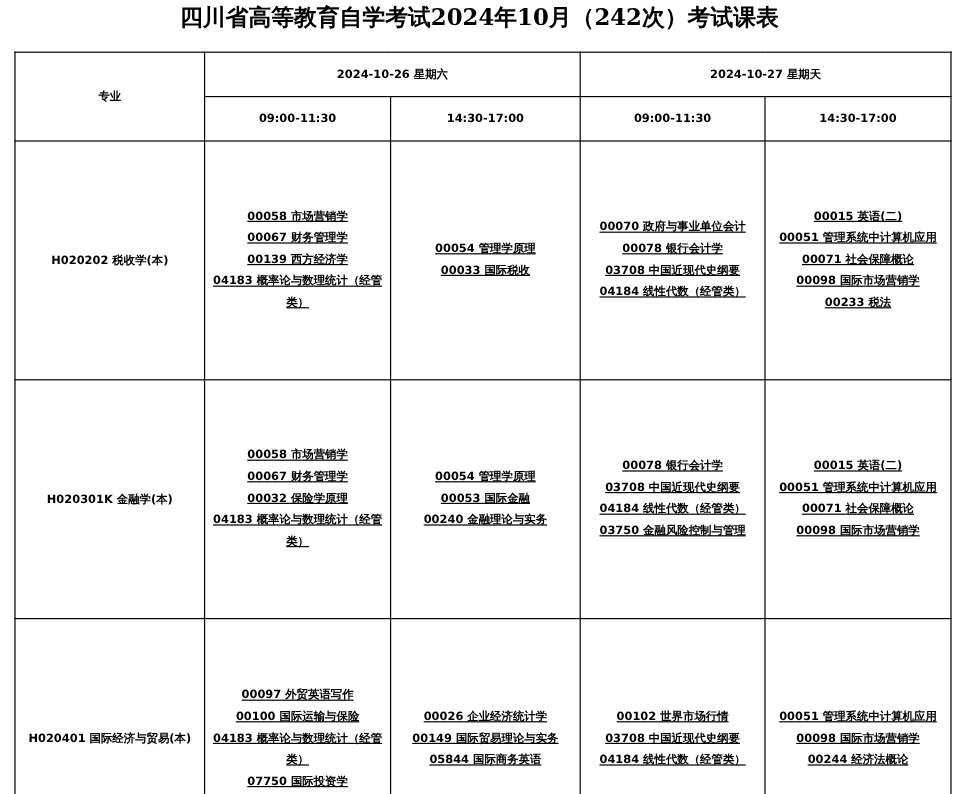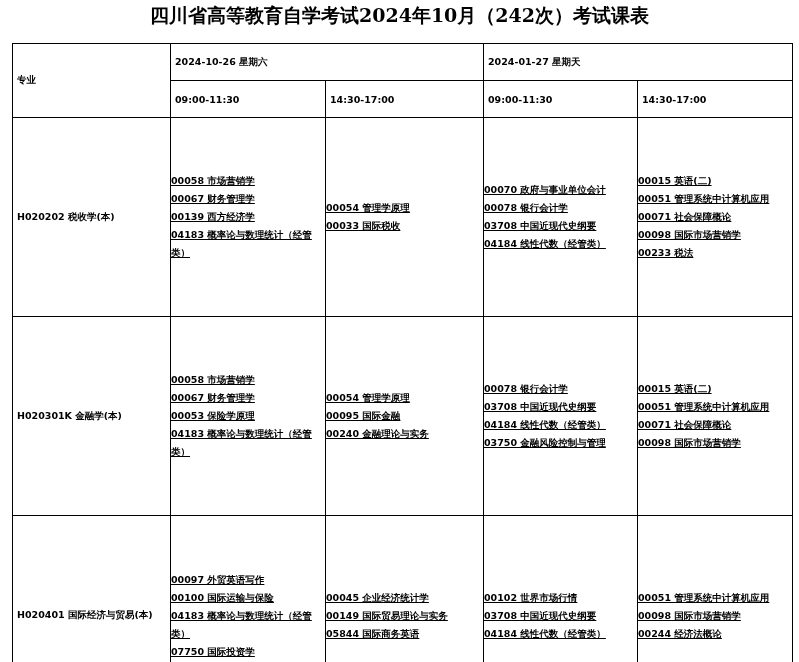--- a/index.html
+++ b/index.html
@@ -1,19 +1,19 @@
 <!DOCTYPE html>
 <html><head>
 <meta charset="utf-8">
 <style>
   html, body { margin: 0; padding: 0; background: #ffffff; }
   body { width: 799px; height: 662px; position: relative; overflow: hidden; font-family: "DejaVu Serif", "Liberation Serif", serif; color: #000; }
   .title { position: absolute; left: 0; top: 2px; width: 799px; text-align: center; font-size: 19px; font-weight: bold; letter-spacing: 0px; font-family: "DejaVu Serif", "Liberation Serif", serif; line-height: 26px; }
   table { position: absolute; left: 12px; top: 43px; border-collapse: collapse; table-layout: fixed; font-family: "DejaVu Sans", "Liberation Sans", sans-serif; font-size: 9.5px; font-weight: bold; }
-  td { border: 1.5px solid #000; vertical-align: middle; padding: 0 4px; }
+  td { border: 1.5px solid #000; text-align: center; vertical-align: middle; padding: 0 4px; }
   .hdr-date { height: 36px; }
   .hdr-time { height: 36px; }
   .course { line-height: 18px; padding: 9px 0; }
   .course-line { display: block; text-decoration: underline; }
   .row1 td { height: 180px; }
   .row2 td { height: 180px; }
   .row3 td { height: 181px; }
 </style>
 </head>
 <body>
@@ -25,21 +25,21 @@
     <col style="width:158px">
     <col style="width:155px">
     <col style="width:158px">
     <col style="width:154px">
     <col style="width:155px">
   </colgroup>
   <tbody>
       <tr>
     <td rowspan="2">专业</td>
     <td colspan="2" class="hdr-date">2024-10-26 星期六</td>
-    <td colspan="2" class="hdr-date">2024-01-27 星期天</td>
+    <td colspan="2" class="hdr-date">2024-10-27 星期天</td>
   </tr>
   <tr>
     <td class="hdr-time">09:00-11:30</td>
     <td class="hdr-time">14:30-17:00</td>
     <td class="hdr-time">09:00-11:30</td>
     <td class="hdr-time">14:30-17:00</td>
   </tr>
   <tr class="row1">
     <td>H020202 税收学(本)</td>
     <td class="course">
@@ -64,26 +64,26 @@
           <span class="course-line">00071 社会保障概论</span>
           <span class="course-line">00098 国际市场营销学</span>
           <span class="course-line">00233 税法</span>
         </td>
   </tr>
   <tr class="row2">
     <td>H020301K 金融学(本)</td>
     <td class="course">
           <span class="course-line">00058 市场营销学</span>
           <span class="course-line">00067 财务管理学</span>
-          <span class="course-line">00053 保险学原理</span>
+          <span class="course-line">00032 保险学原理</span>
           <span class="course-line">04183 概率论与数理统计（经管类）</span>
         </td>
     <td class="course">
           <span class="course-line">00054 管理学原理</span>
-          <span class="course-line">00095 国际金融</span>
+          <span class="course-line">00053 国际金融</span>
           <span class="course-line">00240 金融理论与实务</span>
         </td>
     <td class="course">
           <span class="course-line">00078 银行会计学</span>
           <span class="course-line">03708 中国近现代史纲要</span>
           <span class="course-line">04184 线性代数（经管类）</span>
           <span class="course-line">03750 金融风险控制与管理</span>
         </td>
     <td class="course">
           <span class="course-line">00015 英语(二)</span>
@@ -94,21 +94,21 @@
   </tr>
   <tr class="row3">
     <td>H020401 国际经济与贸易(本)</td>
     <td class="course">
           <span class="course-line">00097 外贸英语写作</span>
           <span class="course-line">00100 国际运输与保险</span>
           <span class="course-line">04183 概率论与数理统计（经管类）</span>
           <span class="course-line">07750 国际投资学</span>
         </td>
     <td class="course">
-          <span class="course-line">00045 企业经济统计学</span>
+          <span class="course-line">00026 企业经济统计学</span>
           <span class="course-line">00149 国际贸易理论与实务</span>
           <span class="course-line">05844 国际商务英语</span>
         </td>
     <td class="course">
           <span class="course-line">00102 世界市场行情</span>
           <span class="course-line">03708 中国近现代史纲要</span>
           <span class="course-line">04184 线性代数（经管类）</span>
         </td>
     <td class="course">
           <span class="course-line">00051 管理系统中计算机应用</span>

